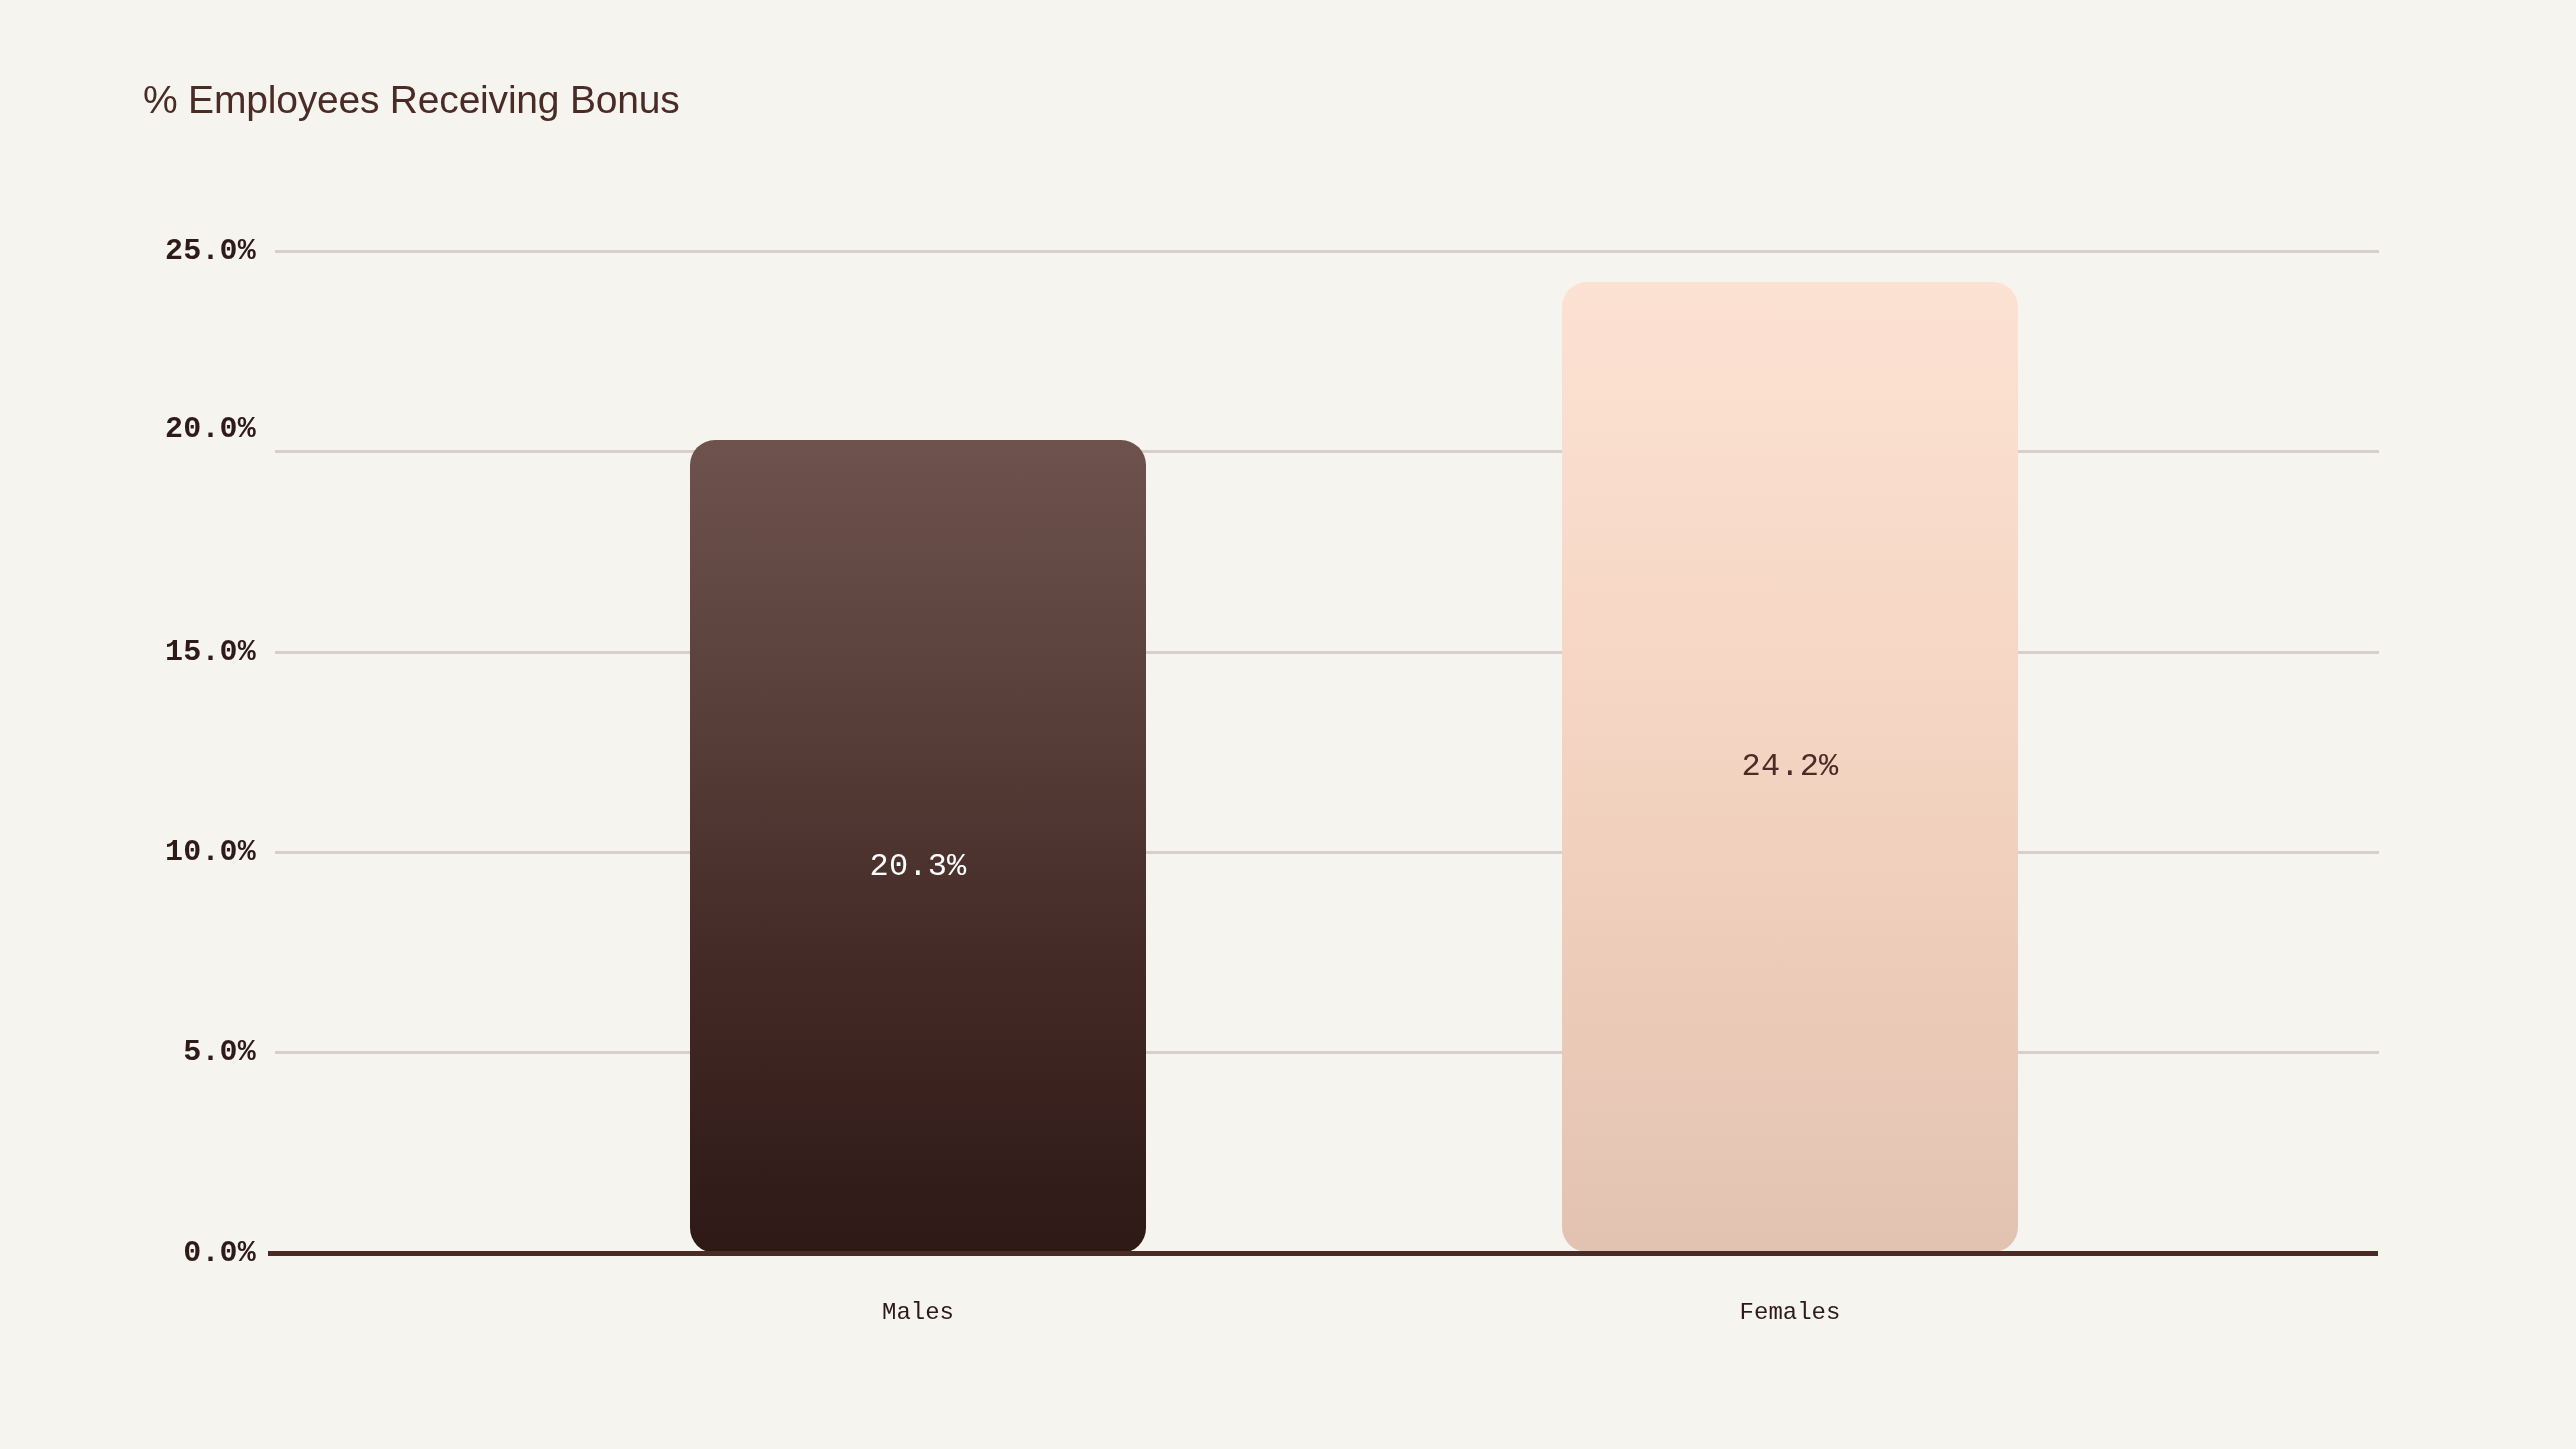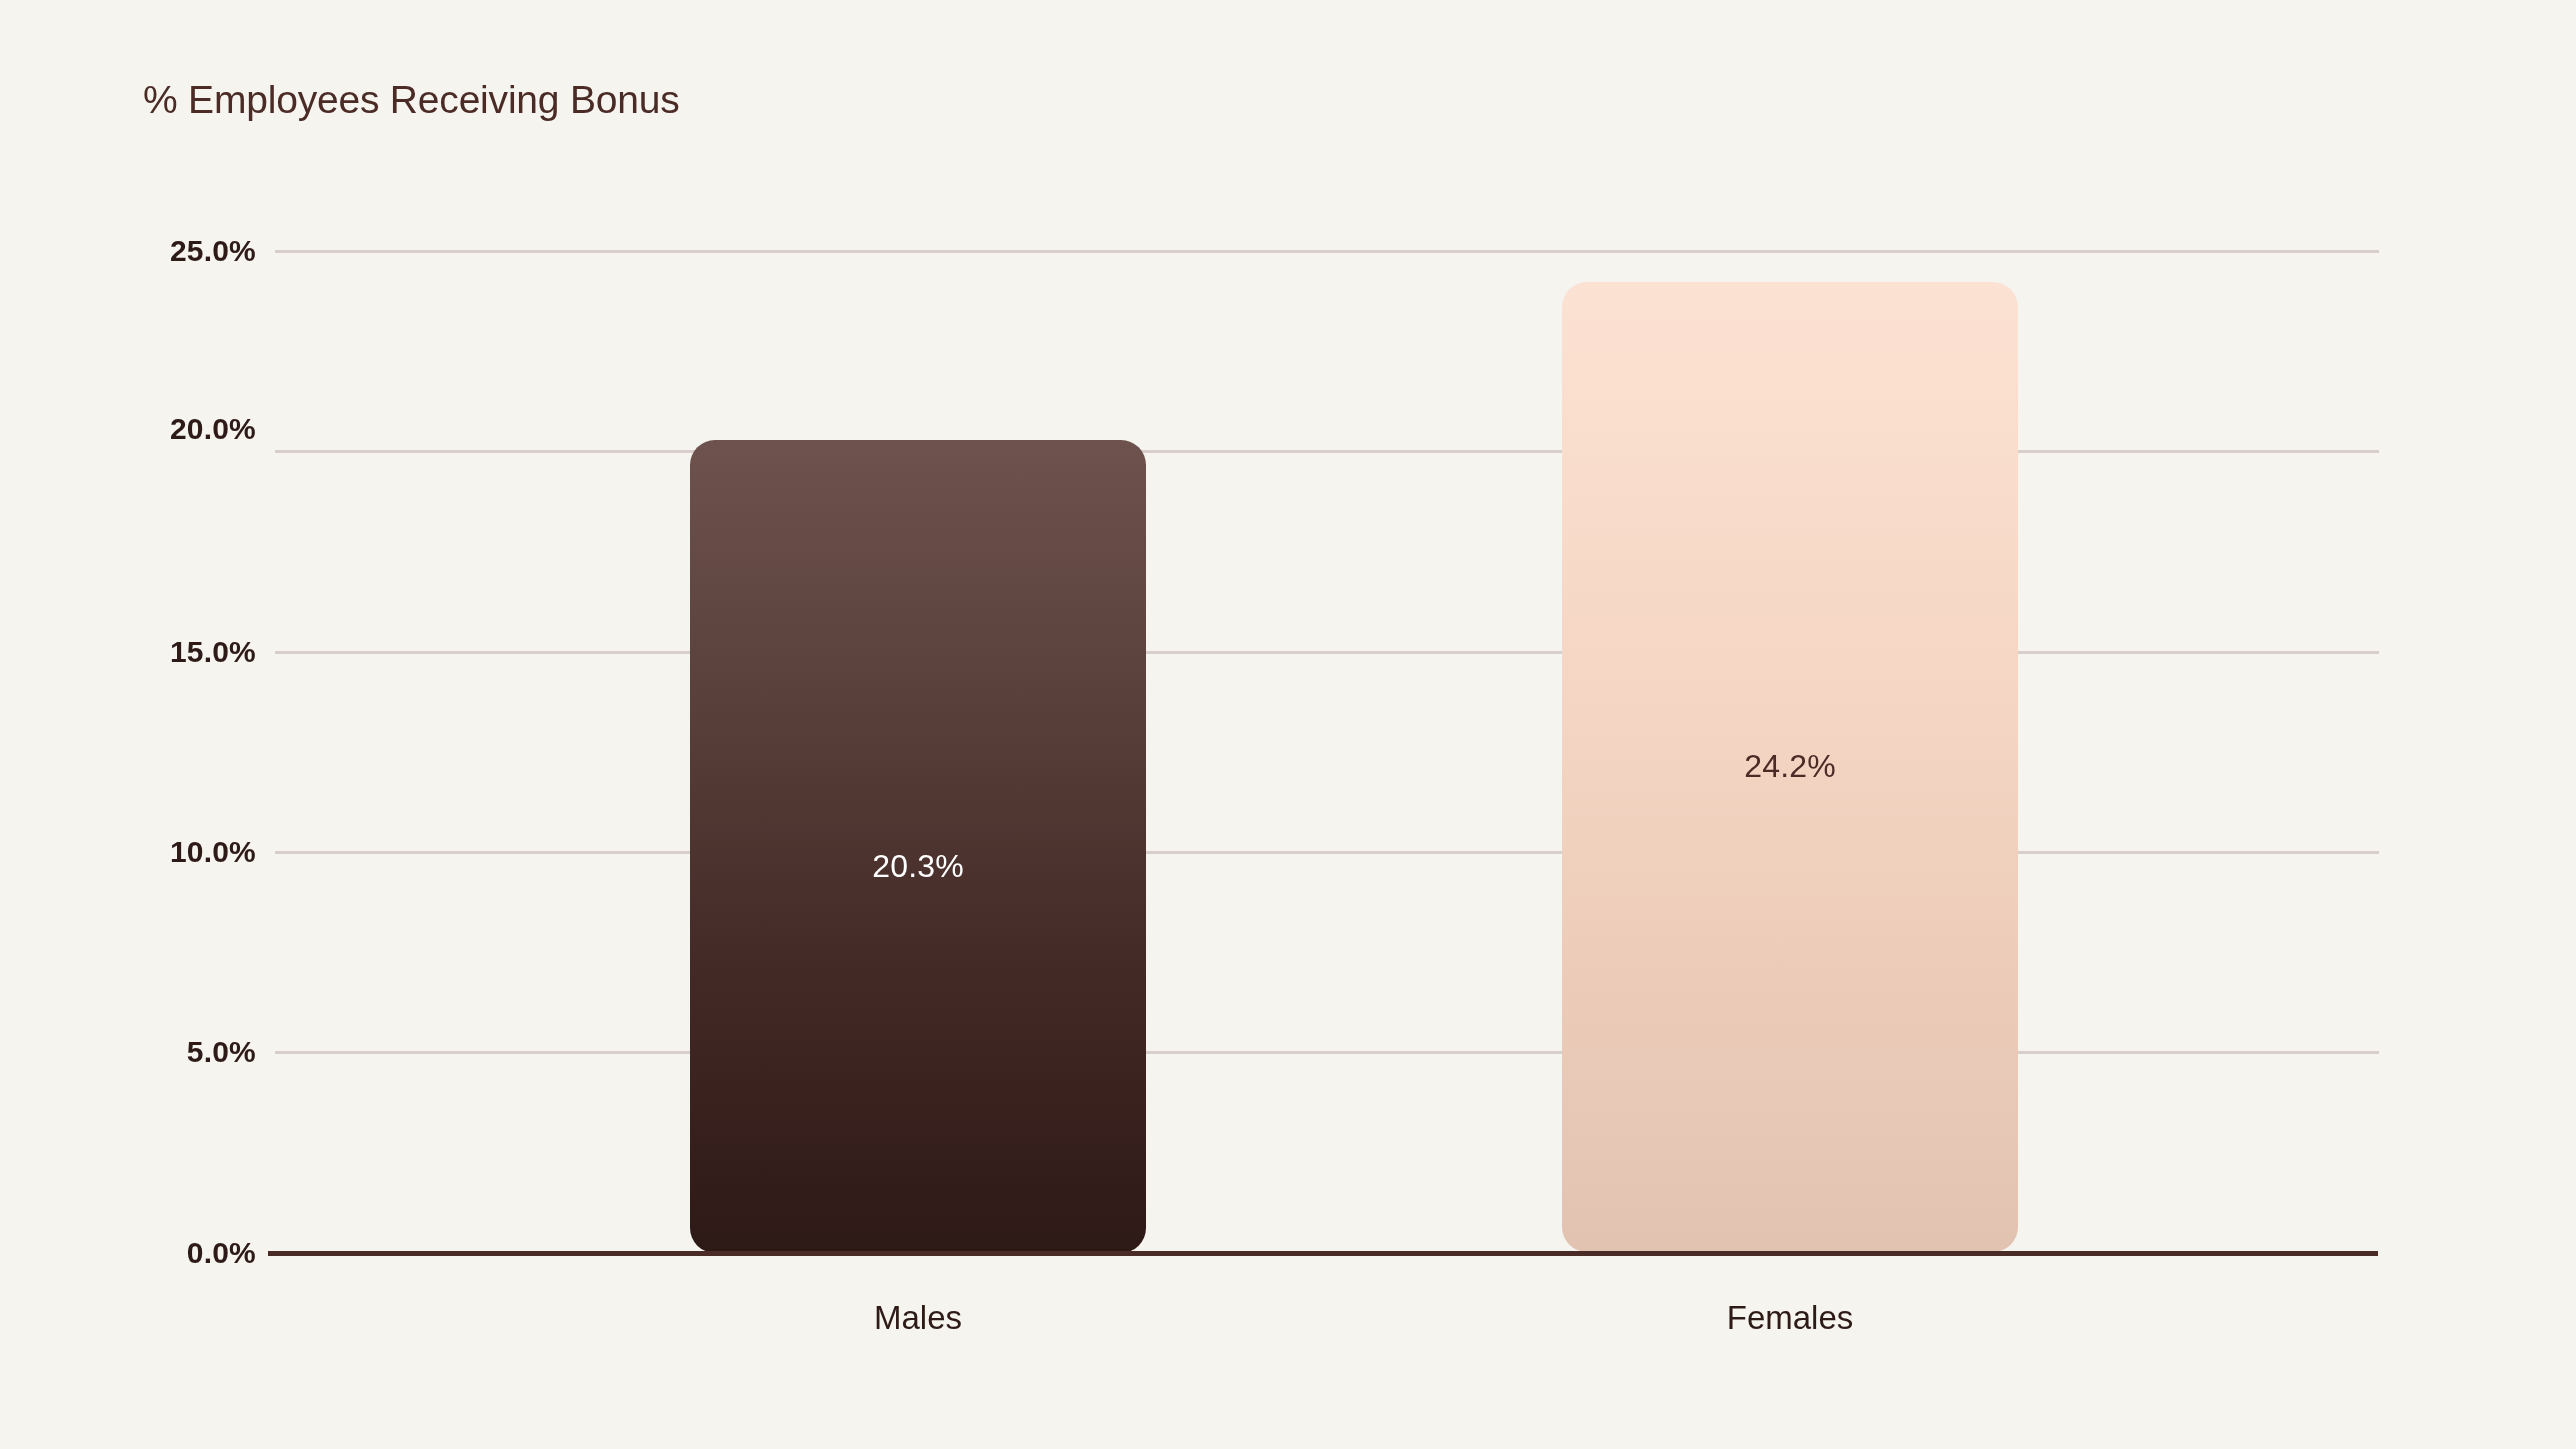--- a/index.html
+++ b/index.html
@@ -30,20 +30,21 @@
     color: #4b2b26;
     white-space: nowrap;
   }
   
   #plot-area {
     position: absolute;
     left: 0;
     top: 0;
     width: 2576px;
     height: 1096px;
+    font-family: Liberation Mono, monospace;
   }
   .gridline {
     position: absolute;
     left: 275px;
     width: 2104px;
     height: 2.9px;
     background: #d8cecb;
   }
   #axis-baseline {
     position: absolute;
@@ -81,21 +82,21 @@
     font-weight: 400;
     white-space: nowrap;
     transform: translate(-50%, -50%);
     letter-spacing: 0.2px;
   }
   .value-light { color: #ffffff; }
   .value-dark  { color: #4b2b26; }
   .x-tick-label {
     position: absolute;
     top: 1299px;
-    font-size: 33px;
+    font-size: 24px;
     font-weight: 400;
     color: #2e1a17;
     white-space: nowrap;
     transform: translateX(-50%);
   }
 </style>
 </head>
 <body>
 
 <div id="chart-root">

